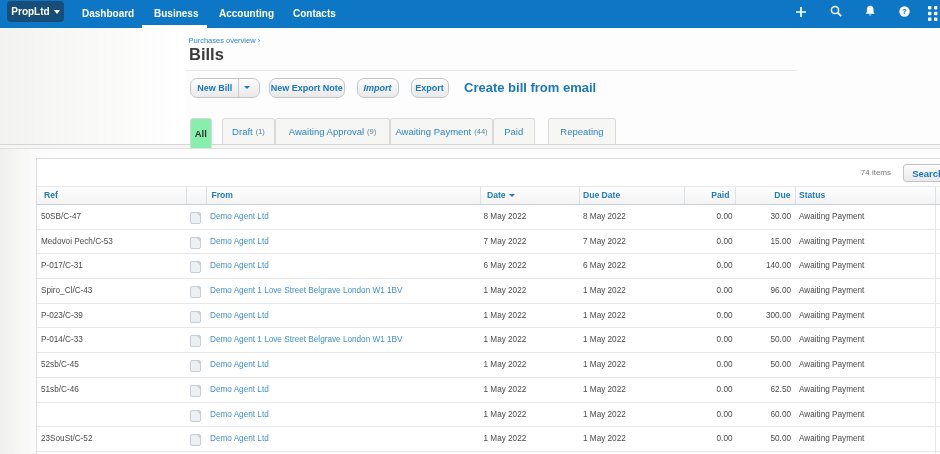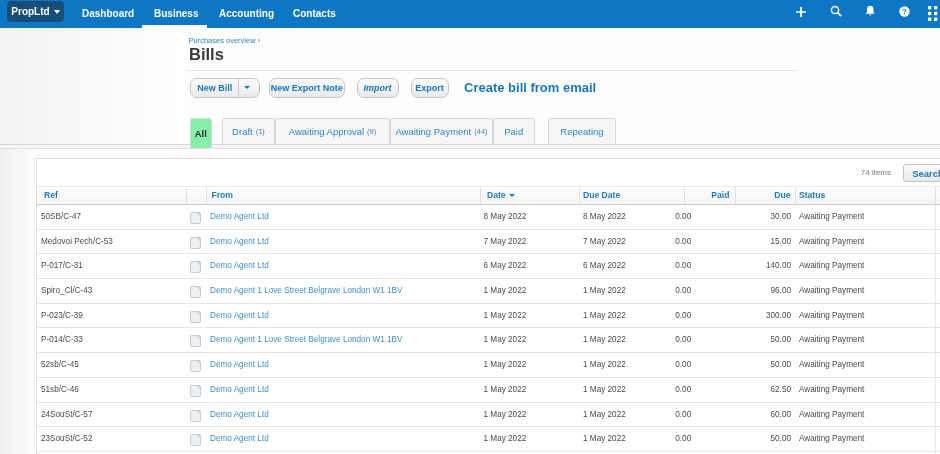--- a/index.html
+++ b/index.html
@@ -76,21 +76,21 @@
 #rows { position:absolute; left:0; top:46px; width:904px; }
 .row { position:relative; width:904px; height:24.7px; border-bottom:1px solid #e7e7e7;
   font-size:8.2px; color:#4a4a4a; }
 .c { position:absolute; top:0; height:23.7px; line-height:23.7px; white-space:nowrap; overflow:hidden; }
 .cref { left:4px; width:142px; }
 .cico { position:absolute; left:152.5px; top:7px; width:11px; height:12px; border:1px solid #c6cdd5;
   border-radius:2px; background:linear-gradient(225deg,#cdd6de 0 2.5px,#edf0f3 2.7px); }
 .cfrom { left:173px; width:266px; color:#3e91cb; }
 .cdate { left:446.5px; width:93px; }
 .cdue { left:546px; width:97px; }
-.cpaid { left:597px; width:98.5px; text-align:center; }
+.cpaid { left:597px; width:98.5px; text-align:right; }
 .camt { left:698px; width:56px; text-align:right; }
 .cstat { left:762px; width:135px; }
 </style>
 </head>
 <body>
 <div id="page">
   <div id="bodybg"></div>
   <div style="position:absolute;left:0;top:28px;width:185px;height:120px;
     background:linear-gradient(90deg,#f2f2f1 0,#f9f9f8 90px,#ffffff 184px);"></div>
 
@@ -249,21 +249,20 @@
       <div class="c cref">51sb/C-46</div>
       <div class="cico"></div>
       <div class="c cfrom">Demo Agent Ltd</div>
       <div class="c cdate">1 May 2022</div>
       <div class="c cdue">1 May 2022</div>
       <div class="c cpaid">0.00</div>
       <div class="c camt">62.50</div>
       <div class="c cstat">Awaiting Payment</div>
     </div>
 <div class="row">
-      <div class="c cref">24SouSt/C-57</div>
       <div class="cico"></div>
       <div class="c cfrom">Demo Agent Ltd</div>
       <div class="c cdate">1 May 2022</div>
       <div class="c cdue">1 May 2022</div>
       <div class="c cpaid">0.00</div>
       <div class="c camt">60.00</div>
       <div class="c cstat">Awaiting Payment</div>
     </div>
 <div class="row">
       <div class="c cref">23SouSt/C-52</div>

